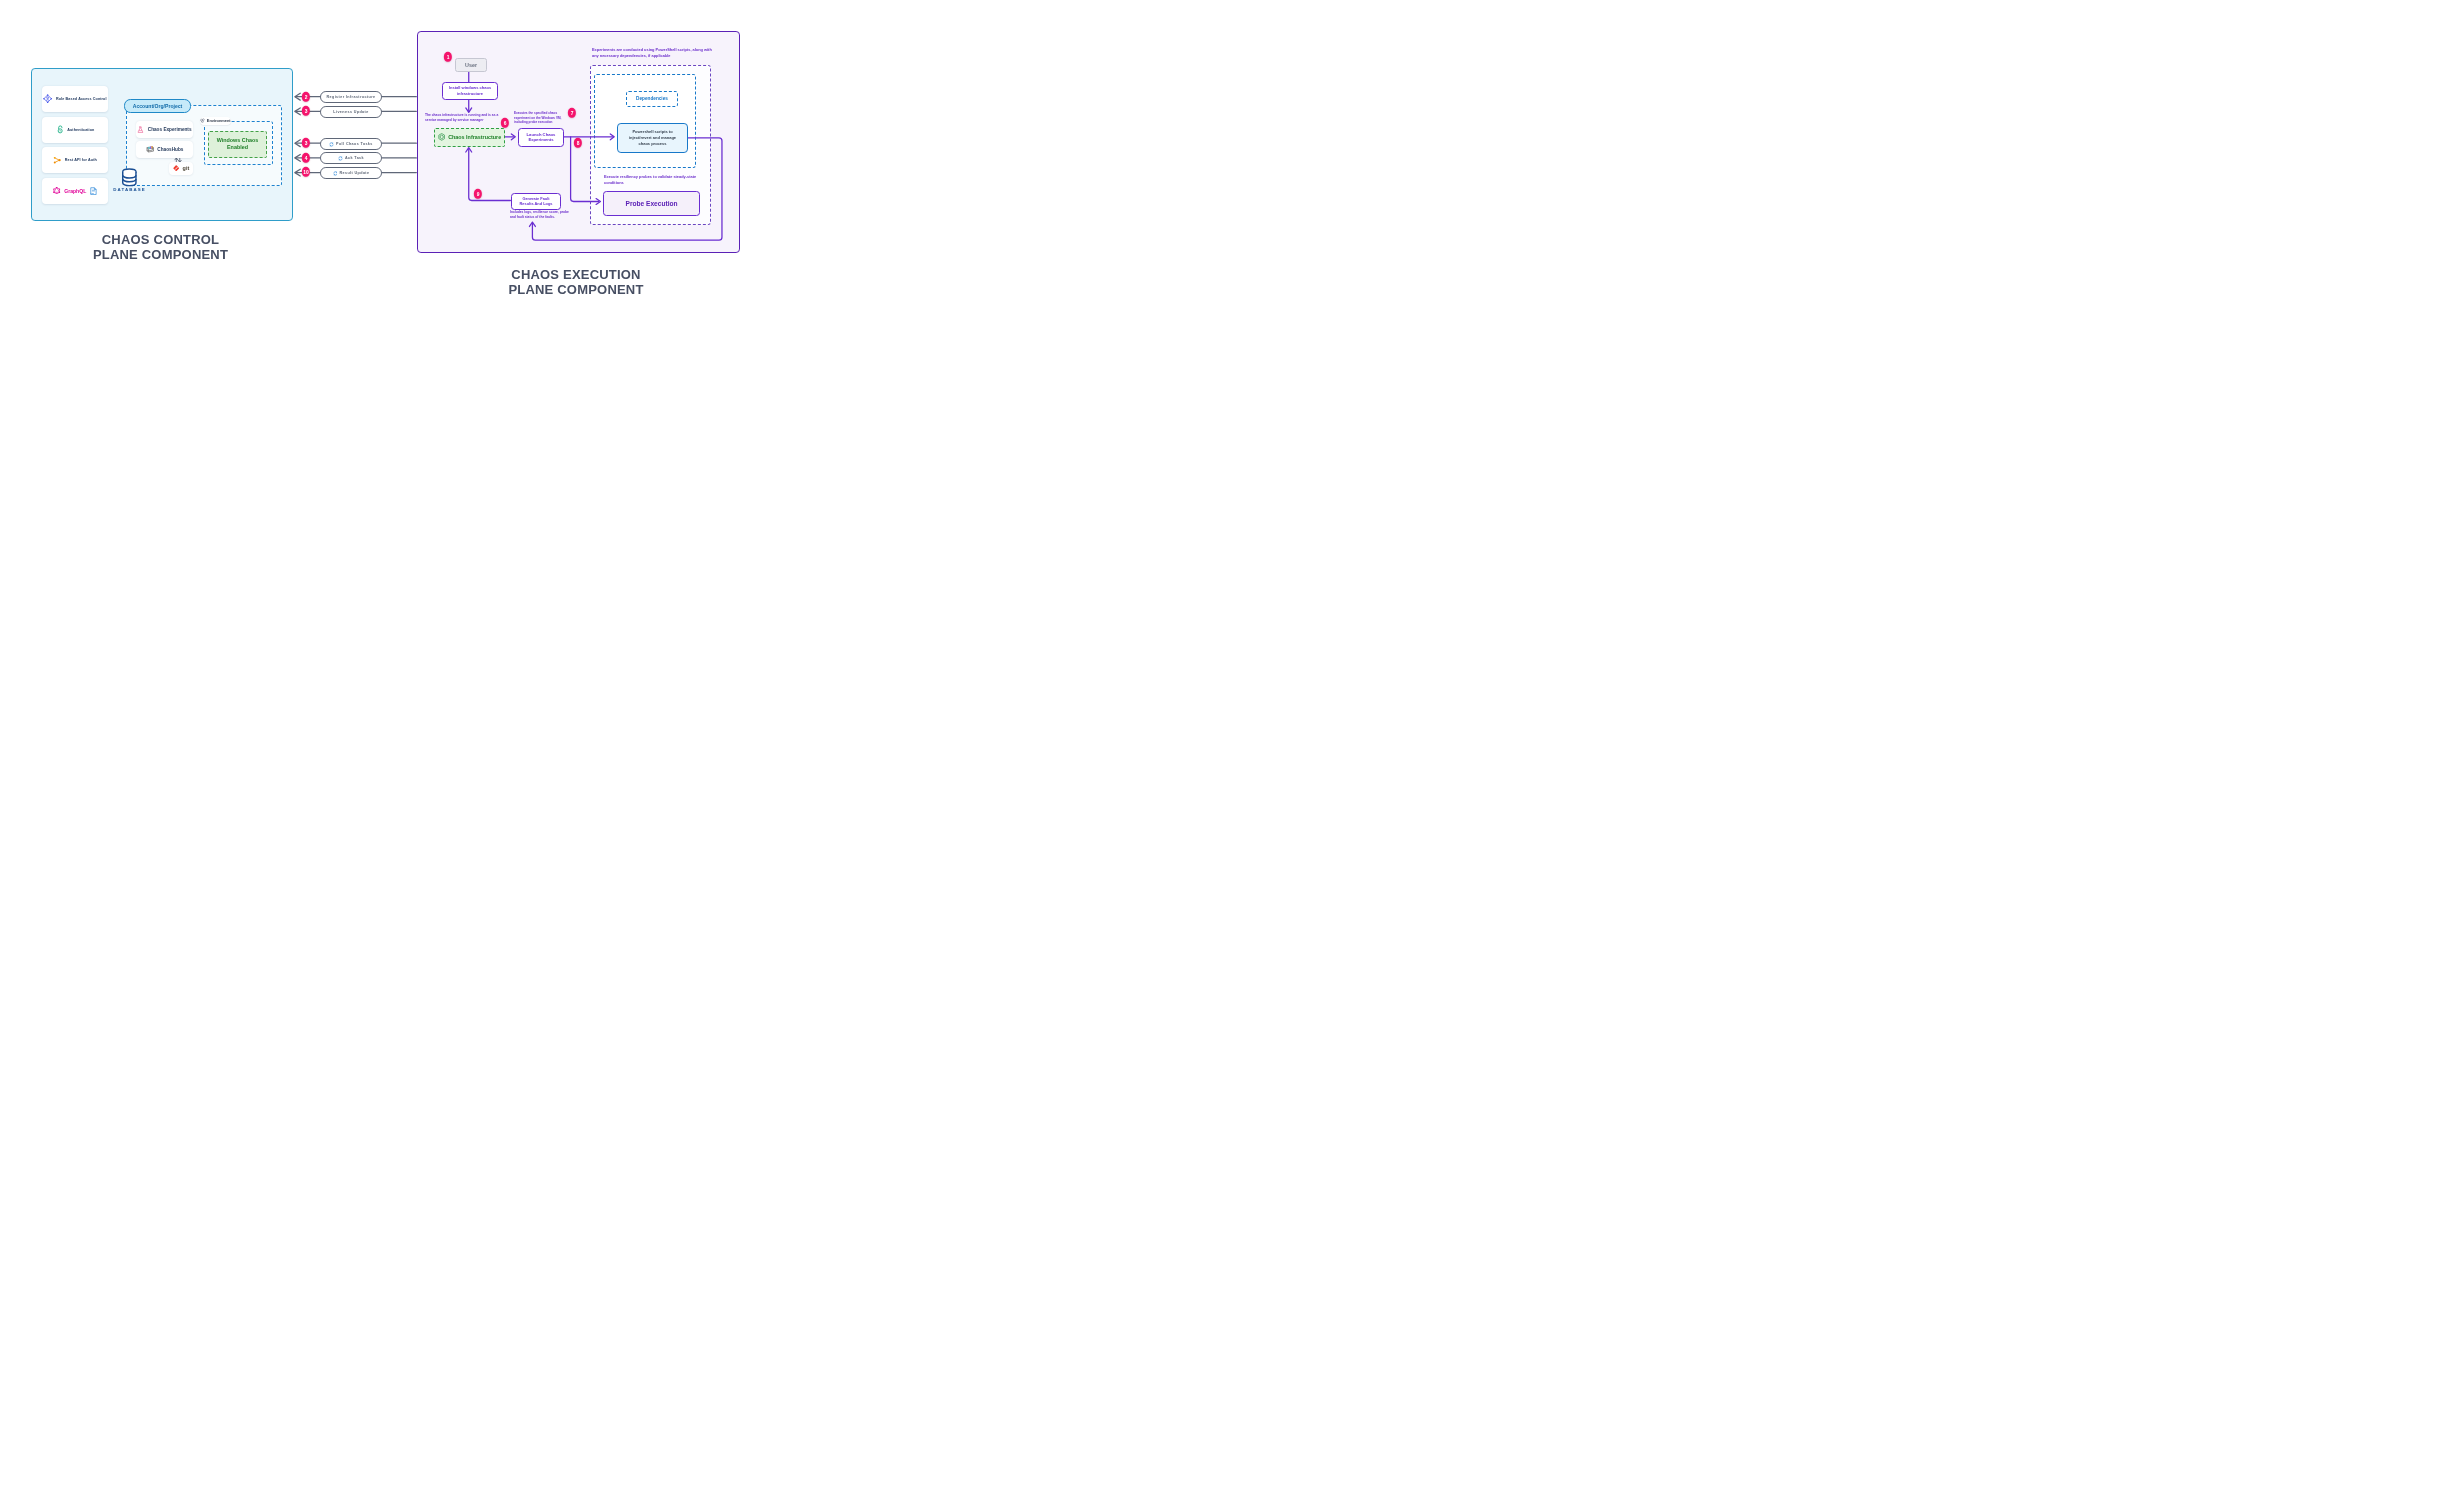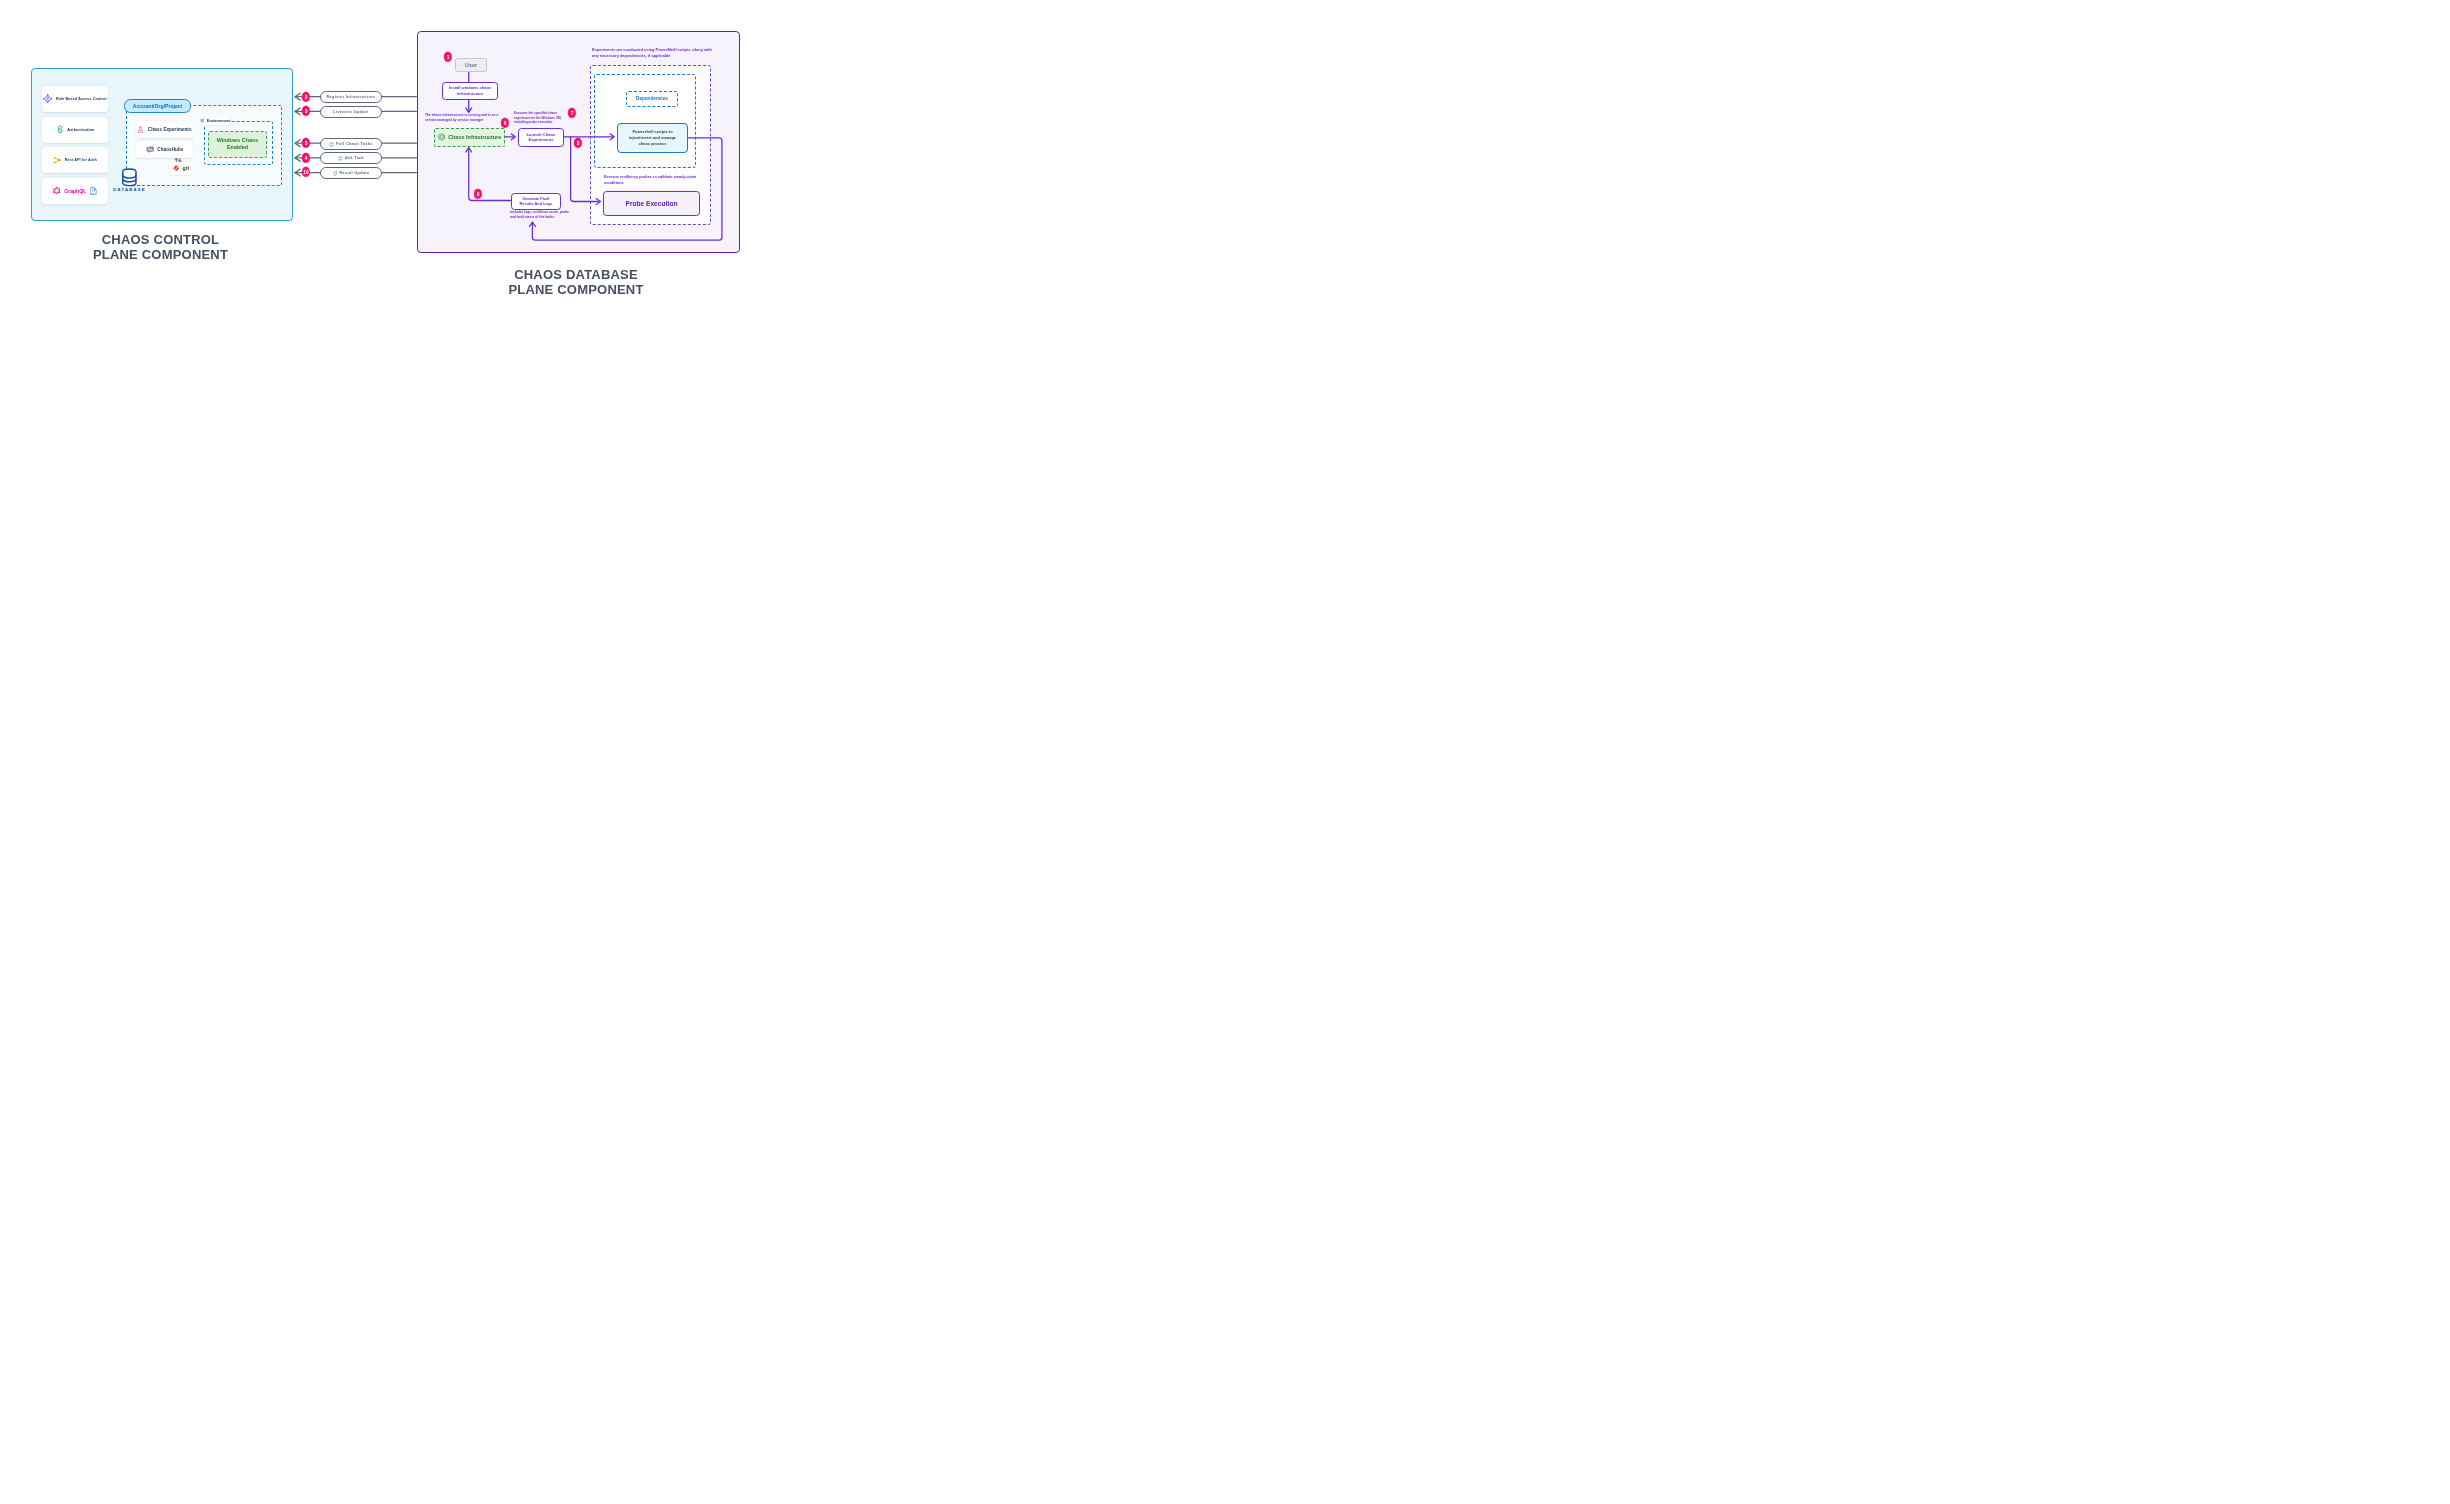--- a/index.html
+++ b/index.html
@@ -339,16 +339,16 @@
     <span>Probe Execution</span>
   </div>
 
   <div class="abs purple-box" style="left:511px;top:193px;width:48px;height:14.7px;font-size:3.9px;">
     <span style="width:39px;">Generate Fault Results And Logs</span>
   </div>
   <div class="badge" style="left:478px;top:194px;">9</div>
 
   <div class="pcap" style="left:510px;top:210px;width:61px;font-size:3.3px;">Includes logs, resilience score, probe and fault status of the faults.</div>
 
-  <div class="abs big-title" style="left:490px;top:267px;width:172px;">CHAOS DATABASE PLANE COMPONENT</div>
+  <div class="abs big-title" style="left:490px;top:267px;width:172px;">CHAOS EXECUTION PLANE COMPONENT</div>
 
 </div>
 
 
 </body></html>

